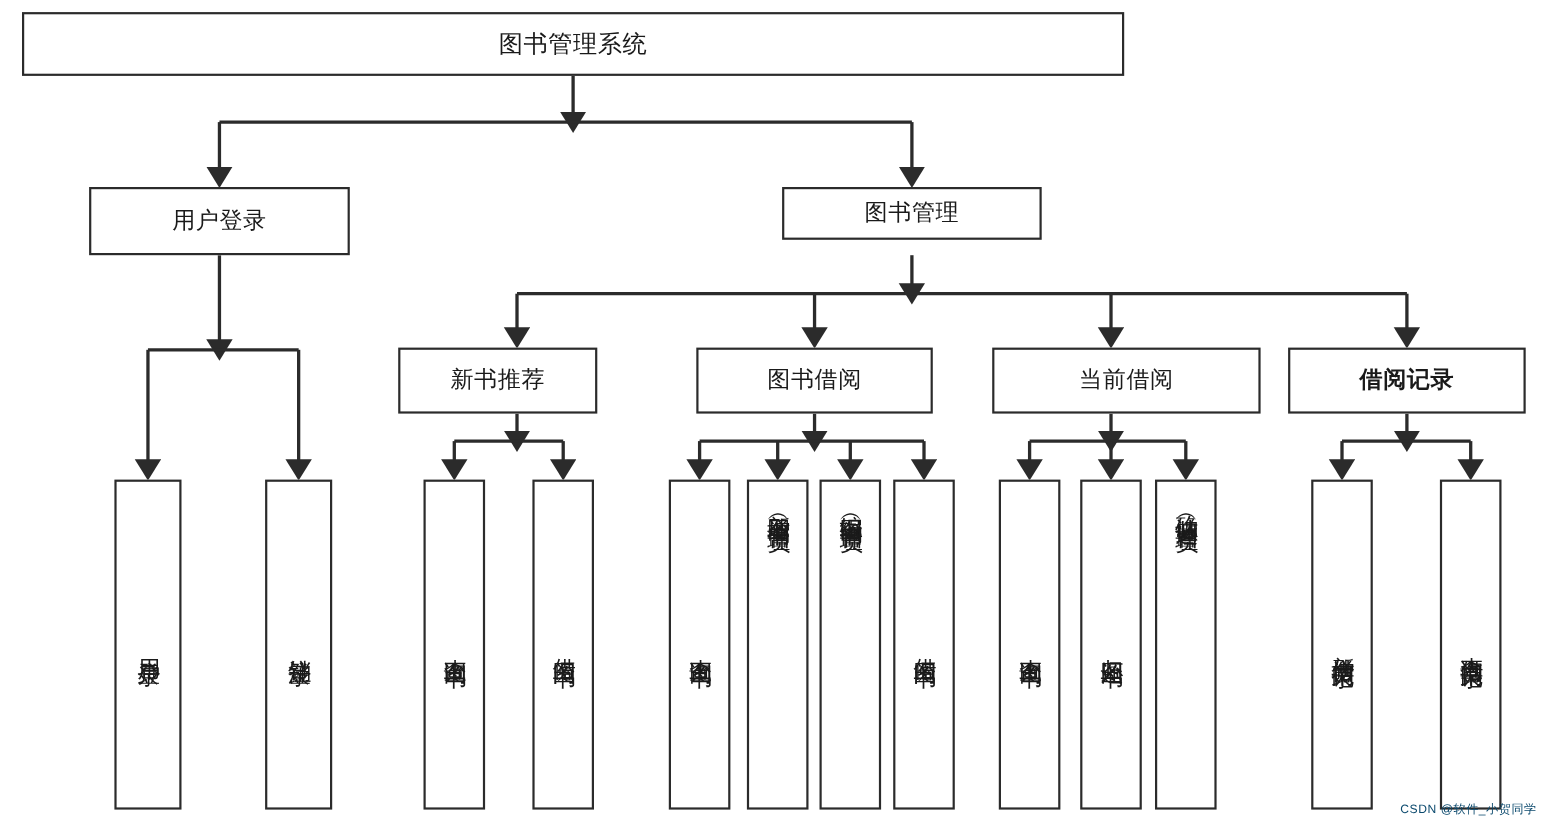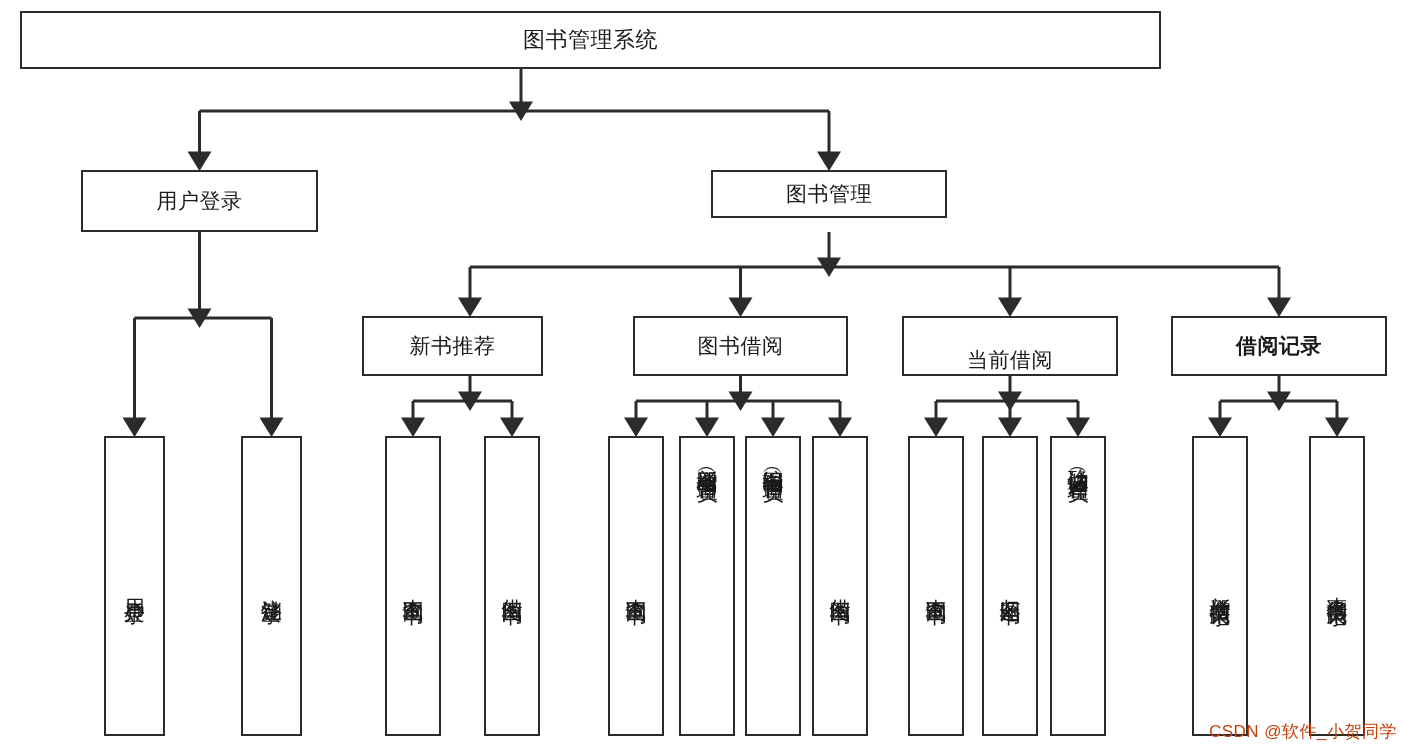--- a/index.html
+++ b/index.html
@@ -63,22 +63,22 @@
     white-space: nowrap;
   }
   .node.vert.mid {
     align-items: center;
     padding-top: 0;
   }
   #watermark {
     position: absolute;
     right: 8px;
     bottom: 4px;
-    font-size: 17px;
-    color: #c2410c;
+    font-size: 11px;
+    color: #0c4a6e;
     white-space: nowrap;
     letter-spacing: 0.5px;
   }
 </style>
 </head>
 <body>
 
 <div id="canvas">
 
   <svg id="edges" viewBox="0 0 1405 747" xmlns="http://www.w3.org/2000/svg">
@@ -118,36 +118,36 @@
         <path d="M 1010 401 L 1010 427" marker-end="url(#arrowhead)"></path>
         <path d="M 1078 401 L 1078 427" marker-end="url(#arrowhead)"></path>
         <path d="M 1279 376 L 1279 401" marker-end="url(#arrowhead)"></path>
         <path d="M 1220 401 L 1337 401"></path>
         <path d="M 1220 401 L 1220 427" marker-end="url(#arrowhead)"></path>
         <path d="M 1337 401 L 1337 427" marker-end="url(#arrowhead)"></path>
       </g>
   </svg>
 
   <div id="nodes">
-      <div class="node horiz root" style="left: 20px; top: 11px; width: 1141px; height: 58px;">
+      <div class="node horiz root" style="left: 20px; top: 11px; width: 1002px; height: 58px;">
         <span class="label">图书管理系统</span>
       </div>
       <div class="node horiz" style="left: 81px; top: 170px; width: 237px; height: 62px;">
         <span class="label">用户登录</span>
       </div>
       <div class="node horiz" style="left: 711px; top: 170px; width: 236px; height: 48px;">
         <span class="label">图书管理</span>
       </div>
       <div class="node horiz" style="left: 362px; top: 316px; width: 181px; height: 60px;">
         <span class="label">新书推荐</span>
       </div>
       <div class="node horiz" style="left: 633px; top: 316px; width: 215px; height: 60px;">
         <span class="label">图书借阅</span>
       </div>
-      <div class="node horiz" style="left: 902px; top: 316px; width: 216px; height: 60px; align-items: flex-end;">
+      <div class="node horiz" style="left: 902px; top: 316px; width: 244px; height: 60px;">
         <span class="label">当前借阅</span>
       </div>
       <div class="node horiz" style="left: 1171px; top: 316px; width: 216px; height: 60px; font-weight: bold;">
         <span class="label">借阅记录</span>
       </div>
       <div class="node vert mid" style="left: 104px; top: 436px; width: 61px; height: 300px;">
         <span class="label">用户登录</span>
       </div>
       <div class="node vert mid" style="left: 241px; top: 436px; width: 61px; height: 300px;">
         <span class="label">注销登录</span>

